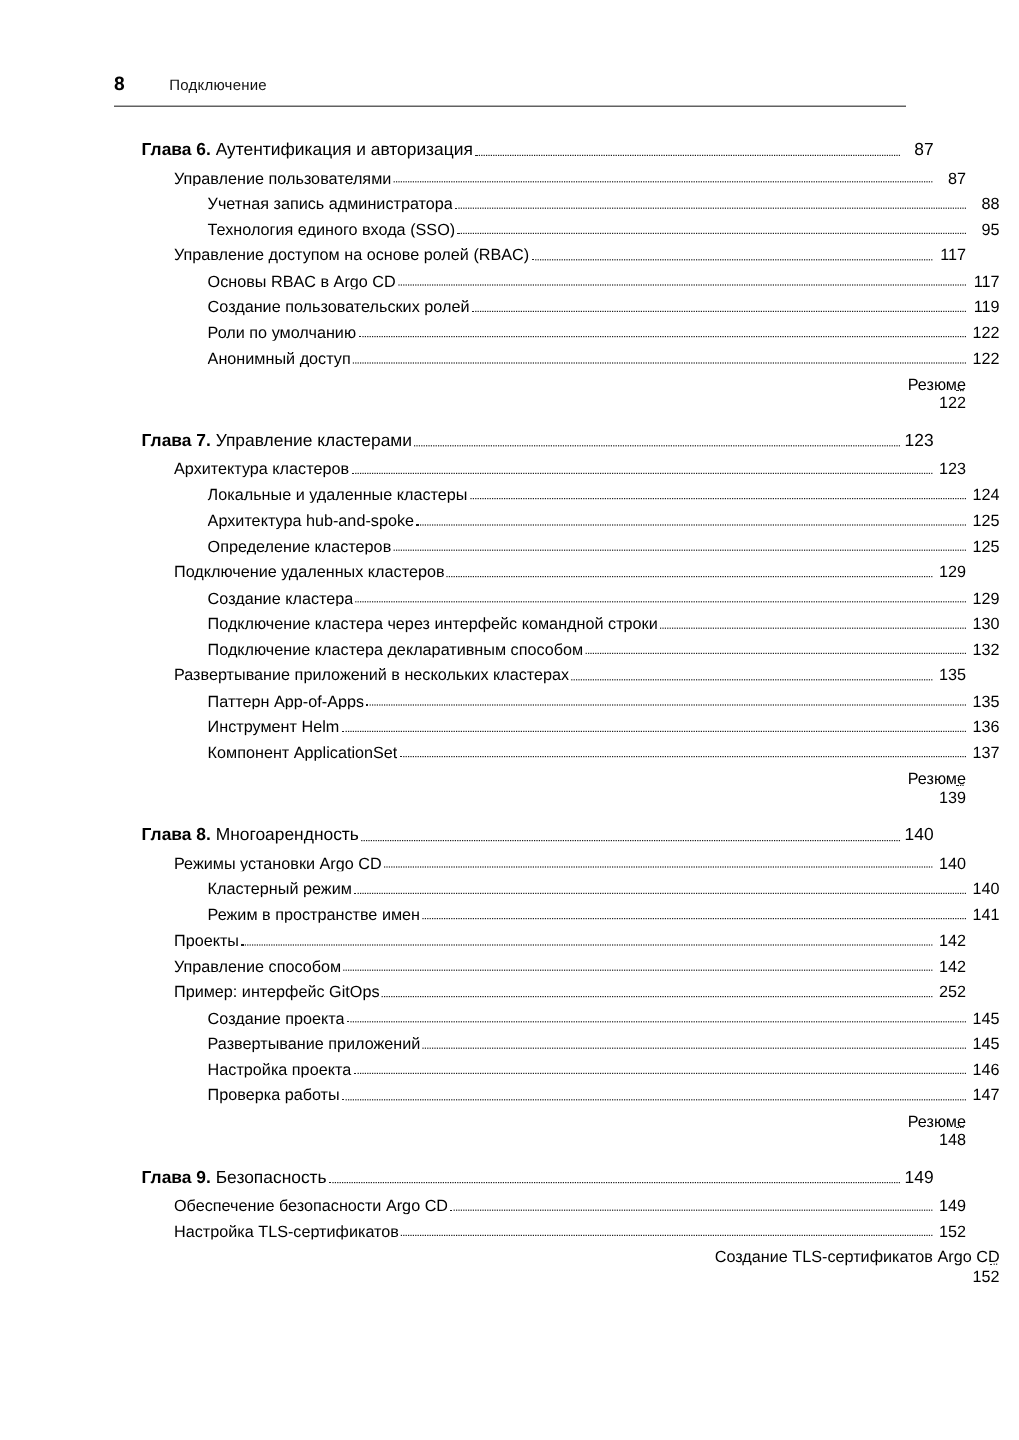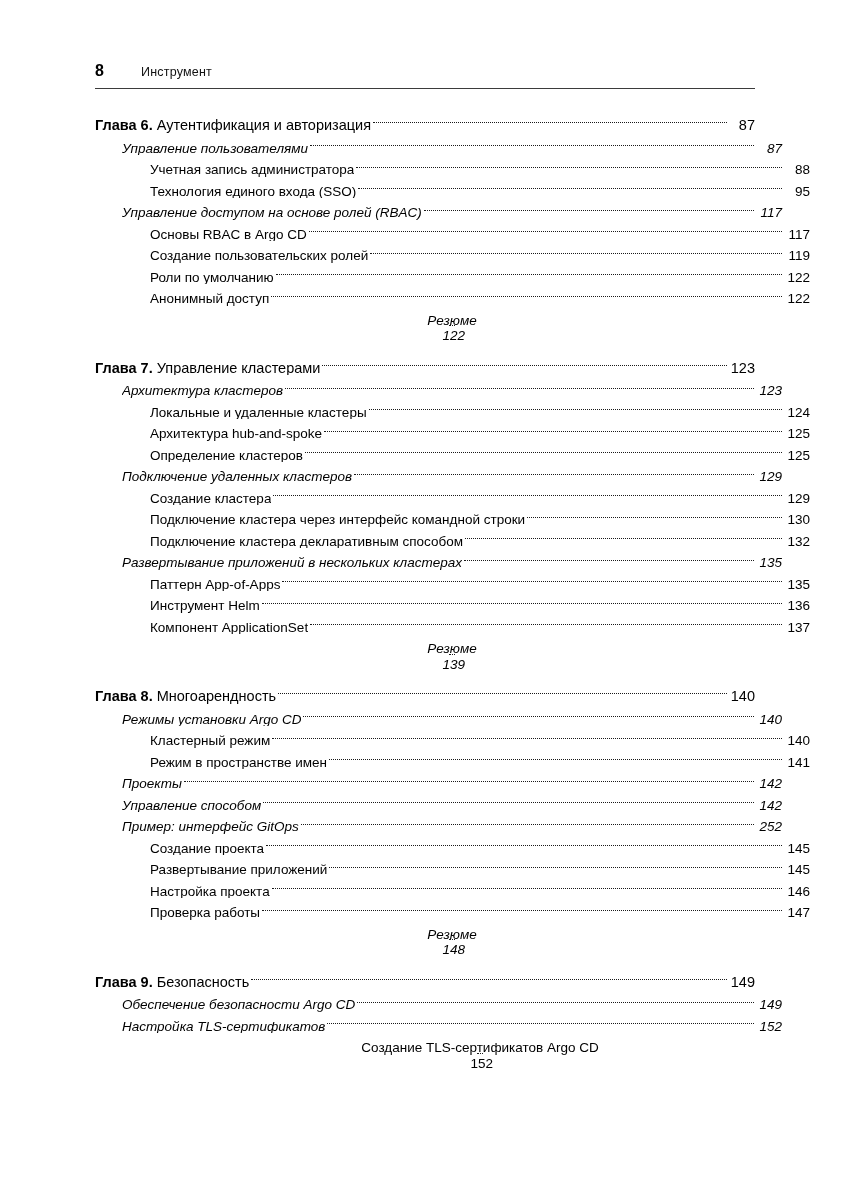--- a/index.html
+++ b/index.html
@@ -60,24 +60,25 @@
     width: 660px;
   }
   .group {
     margin-bottom: 0px;
   }
   .group + .group {
     margin-top: 18px;
   }
   .row {
     display: flex;
-    align-items: center;
+    align-items: flex-end;
     width: 100%;
     line-height: 1.0;
     white-space: nowrap;
+    margin-left: 23px;
   }
   .row .txt {
     flex: 0 1 auto;
     overflow: hidden;
     text-overflow: clip;
   }
   .row .leader {
     flex: 1 1 auto;
     margin: 0 2px;
     position: relative;
@@ -99,37 +100,36 @@
   }
   .lvl-chapter .chap-label {
     font-weight: bold;
   }
   .lvl-chapter .pg { font-weight: normal; }
 
   .lvl-1 {
     font-size: 13.5px;
     padding-left: 27px;
     margin-bottom: 8px;
-    font-style: italic;
   }
   .lvl-2 {
     font-size: 13.5px;
     padding-left: 55px;
     margin-bottom: 8px;
   }
   .lvl-1:last-child, .lvl-2:last-child { margin-bottom: 0; flex-direction: column; }
 </style>
 </head>
 <body>
 
 <div class="page">
 
   <div class="header">
     <span class="folio">8</span>
-    <span class="running-title">Инструмент</span>
+    <span class="running-title">Подключение</span>
   </div>
   <div class="header-rule"></div>
 
   <div class="toc">
       <div class="group">
         <div class="row lvl-chapter">
           <span class="txt"><span class="chap-label">Глава 6.</span> <span>Аутентификация и авторизация</span></span>
           <span class="leader"></span>
           <span class="pg">87</span>
         </div>

